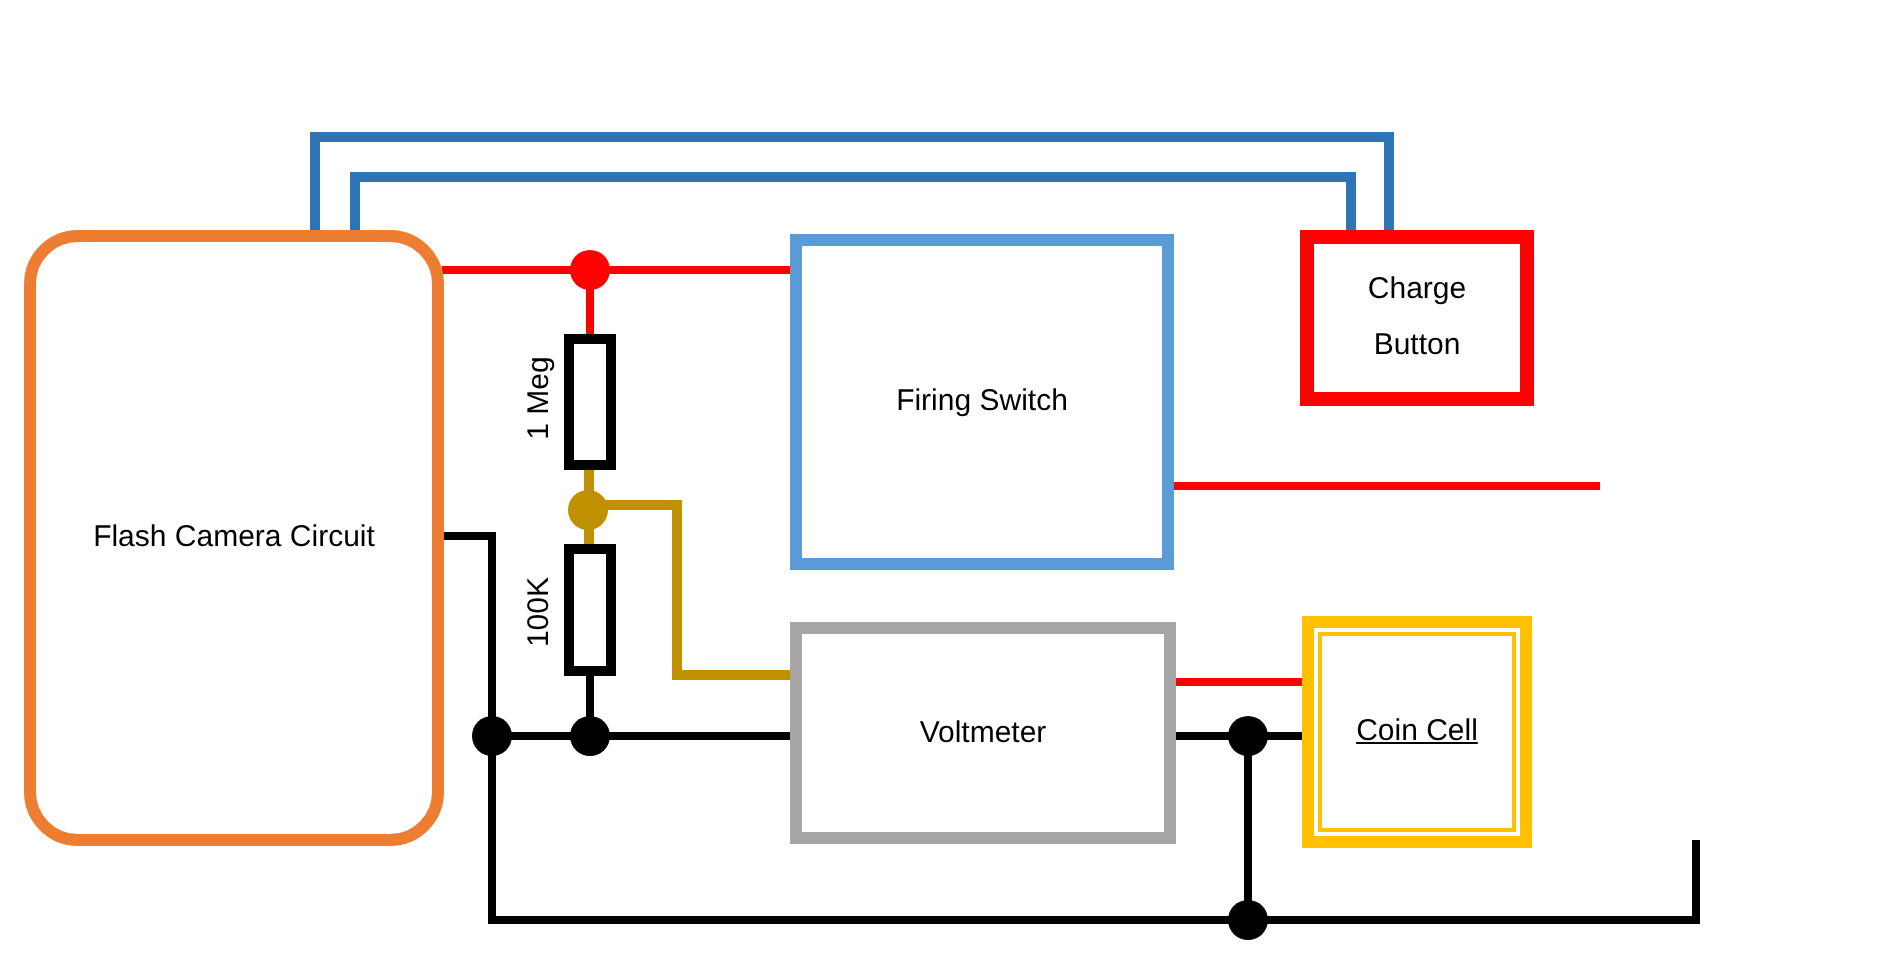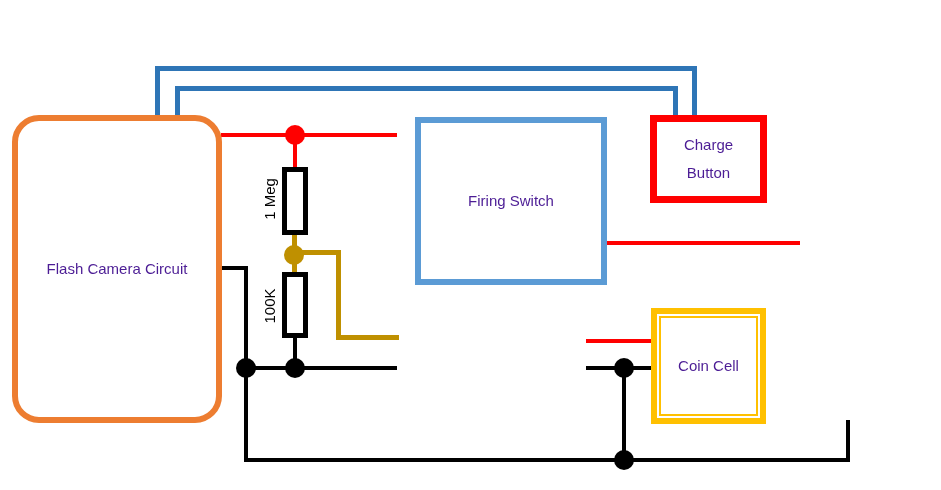--- a/index.html
+++ b/index.html
@@ -4,32 +4,32 @@
 <style>
   * { margin:0; padding:0; box-sizing:border-box; }
   html,body { background:#ffffff; }
   body { font-family:"Liberation Sans", sans-serif; }
   .canvas {
     position:relative; width:941px; height:490px; background:#ffffff; overflow:hidden;
   }
   .box {
     position:absolute; background:#ffffff; border-style:solid;
     display:flex; align-items:center; justify-content:center;
-    text-align:center; font-size:15px; color:#4c1d95; line-height:1.85;
+    text-align:center; font-size:15px; color:#000000; line-height:1.85;
   }
   .wire { position:absolute; }
   .dot  { position:absolute; border-radius:50%; }
   .vlabel {
     position:absolute; font-size:15px; color:#000;
     display:flex; align-items:center; justify-content:center;
     transform:rotate(-90deg); white-space:nowrap;
   }
   .coin-inner {
     position:absolute; inset:2px; border:2px solid;
-    display:flex; align-items:center; justify-content:center;
+    display:flex; align-items:center; justify-content:center;text-decoration:underline;
   }
   .wrap-label { display:inline-block; width:72px; }
 </style>
 </head>
 <body>
 
 <div class="canvas">
 
   <div class="wire" style="left: 155px; top: 66px; width: 5px; height: 52px; background-color: rgb(46, 117, 182);"></div>
   <div class="wire" style="left: 155px; top: 66px; width: 542px; height: 5px; background-color: rgb(46, 117, 182);"></div>
@@ -54,29 +54,32 @@
   <div class="wire" style="left: 293px; top: 336px; width: 4px; height: 34px; background-color: rgb(0, 0, 0);"></div>
   <div class="wire" style="left: 586px; top: 366px; width: 67px; height: 4px; background-color: rgb(0, 0, 0);"></div>
   <div class="wire" style="left: 622px; top: 368px; width: 4px; height: 94px; background-color: rgb(0, 0, 0);"></div>
   <div class="wire" style="left: 244px; top: 458px; width: 606px; height: 4px; background-color: rgb(0, 0, 0);"></div>
   <div class="wire" style="left: 846px; top: 420px; width: 4px; height: 42px; background-color: rgb(0, 0, 0);"></div>
 
   <div class="box" style="left: 12px; top: 115px; width: 210px; height: 308px; border-width: 6px; border-color: rgb(237, 125, 49); border-radius: 27px;">
     <span>Flash Camera Circuit</span>
   </div>
 
-  <div class="box" style="left: 395px; top: 117px; width: 192px; height: 168px; border-width: 6px; border-color: rgb(91, 155, 213); margin-left: 20px;">
+  <div class="box" style="left: 395px; top: 117px; width: 192px; height: 168px; border-width: 6px; border-color: rgb(91, 155, 213);">
     <span>Firing Switch</span>
   </div>
 
   <div class="box" style="left: 650px; top: 115px; width: 117px; height: 88px; border-width: 7px; border-color: rgb(255, 0, 0);">
     <span class="wrap-label">Charge Button</span>
   </div>
 
 
+  <div class="box" style="left: 395px; top: 311px; width: 193px; height: 111px; border-width: 6px; border-color: rgb(166, 166, 166);">
+    <span>Voltmeter</span>
+  </div>
 
   <div class="box" style="left: 651px; top: 308px; width: 115px; height: 116px; border-width: 6px; border-color: rgb(255, 192, 0);">
     <div class="coin-inner" style="border-color: rgb(255, 192, 0);">
       <span>Coin Cell</span>
     </div>
   </div>
 
   <div class="box" style="left: 282px; top: 167px; width: 26px; height: 68px; border-width: 5px; border-color: rgb(0, 0, 0);"></div>
   <div class="box" style="left: 282px; top: 272px; width: 26px; height: 66px; border-width: 5px; border-color: rgb(0, 0, 0);"></div>
 

